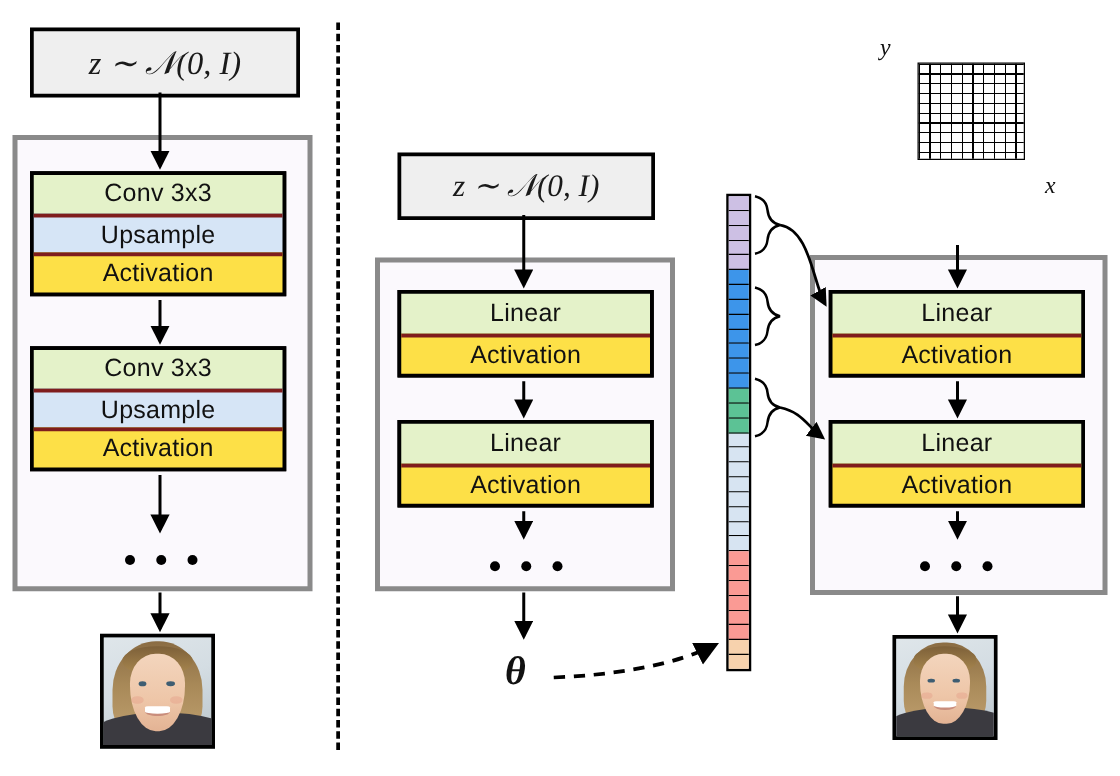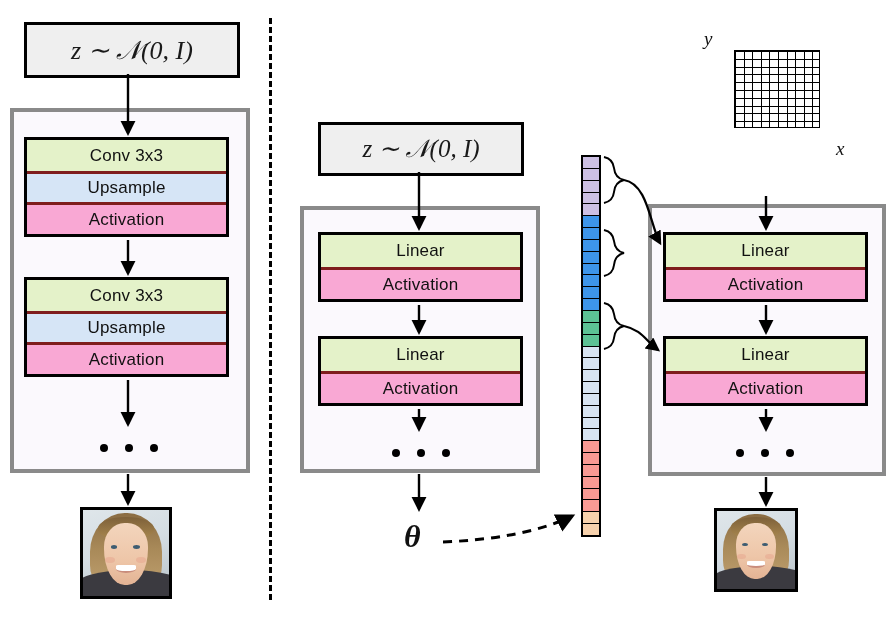--- a/index.html
+++ b/index.html
@@ -36,28 +36,28 @@
   .lgroup{
     position:absolute;
     border:3px solid #000;
     box-sizing:border-box;
     background:#000;
   }
   .lrow{
     width:100%;
     box-sizing:border-box;
     display:flex;align-items:center;justify-content:center;
-    font-size:17px;
+    font-size:20px;
     color:#111;
     letter-spacing:.2px;
   }
   .lrow.sep{border-top:3px solid #7f1d1d;}
   .c-green{background:#e4f2c9;}
   .c-blue{background:#d6e5f6;}
-  .c-yellow{background:#f9a8d4;text-align:center;}
+  .c-yellow{background:#fde047;text-align:center;}
 
   
   .dots{
     position:absolute;
     display:flex;align-items:center;justify-content:space-between;
   }
   .dots i{
     display:block;width:8px;height:8px;border-radius:50%;background:#000;
   }
 

